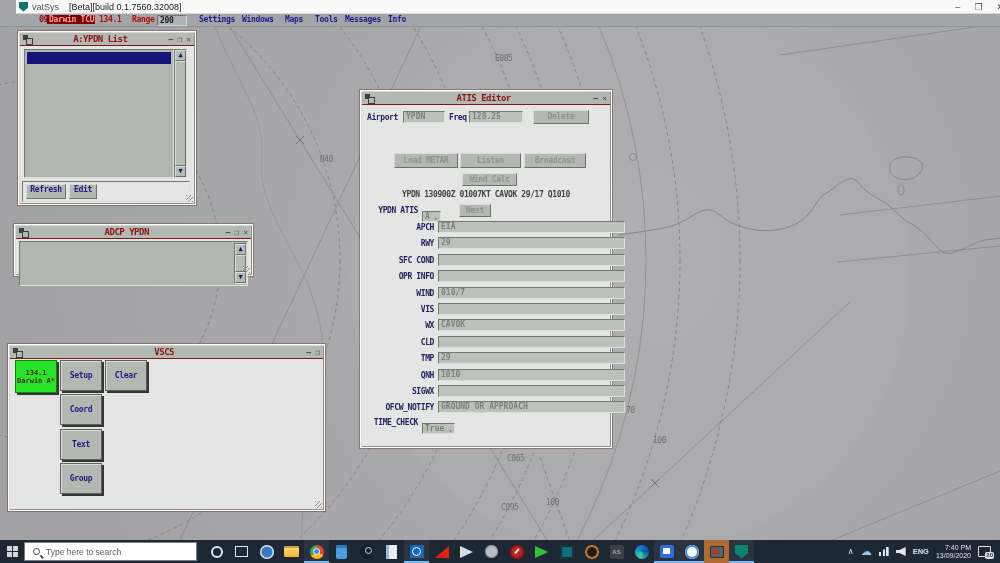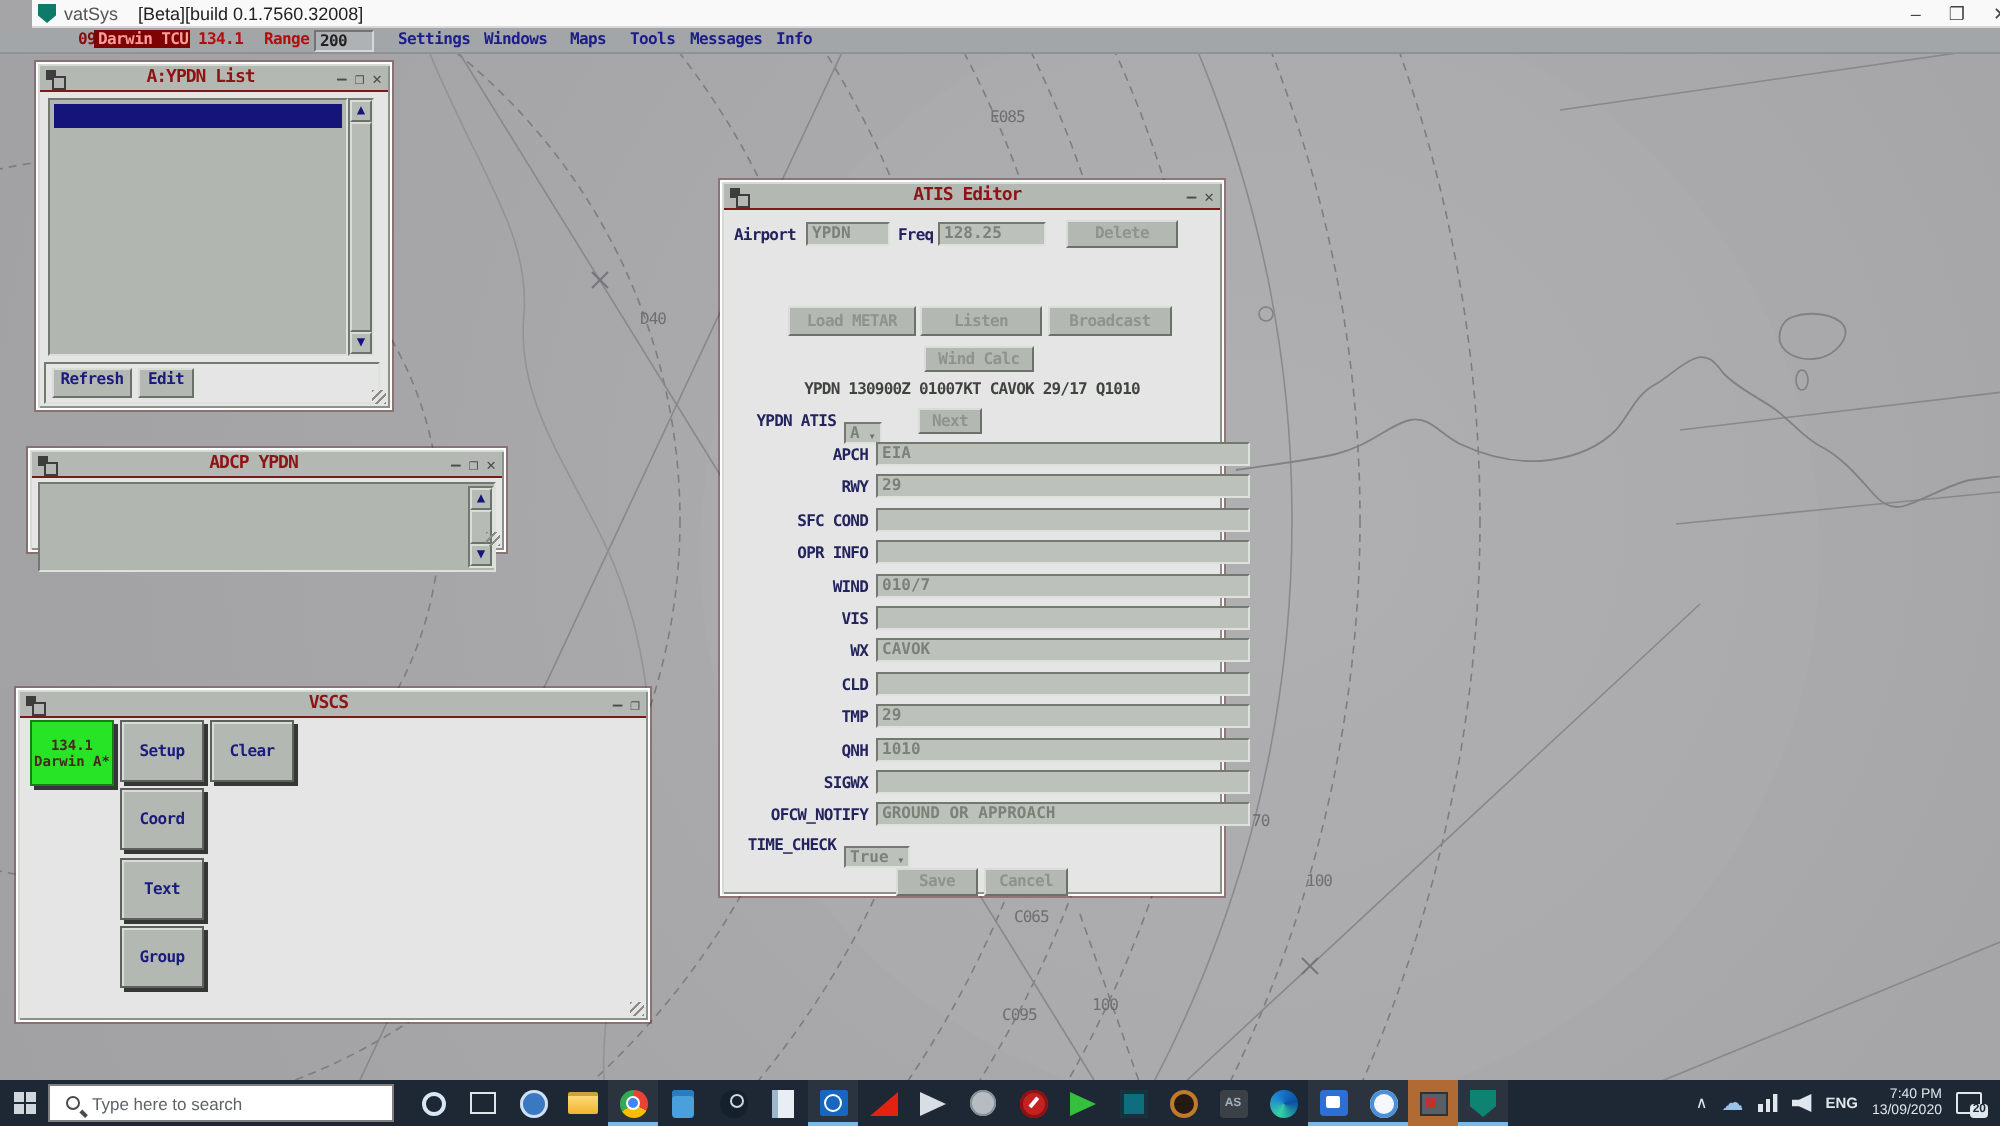--- a/index.html
+++ b/index.html
@@ -387,24 +387,20 @@
         <span class="vlabel flabel">OFCW_NOTIFY</span>
         <span class="vtext finput">GROUND OR APPROACH</span>
       </div>
     </div>
 
   <div class="row" style="left:0; top:325px; width:252px; height:14px">
     <span class="vlabel alabel-r" style="left:0; top:2px; width:57px">TIME_CHECK</span>
     <span class="vtext vdrop abs" style="left:61px; top:0; width:48px; height:13px; line-height:11px">True</span>
   </div>
 
-  <div class="row" style="left:0; top:343px; width:252px; height:14px">
-    <span class="vbtn disabled abs" style="left:87px; top:0; width:41px; height:14px; line-height:12px">Save</span>
-    <span class="vbtn disabled abs" style="left:131px; top:0; width:42px; height:14px; line-height:12px">Cancel</span>
-  </div>
 </div>
 
 <div id="taskbar">
   <div id="start-btn">
     <div class="winlogo">
         <div></div>
         <div></div>
         <div></div>
         <div></div>
       </div>

